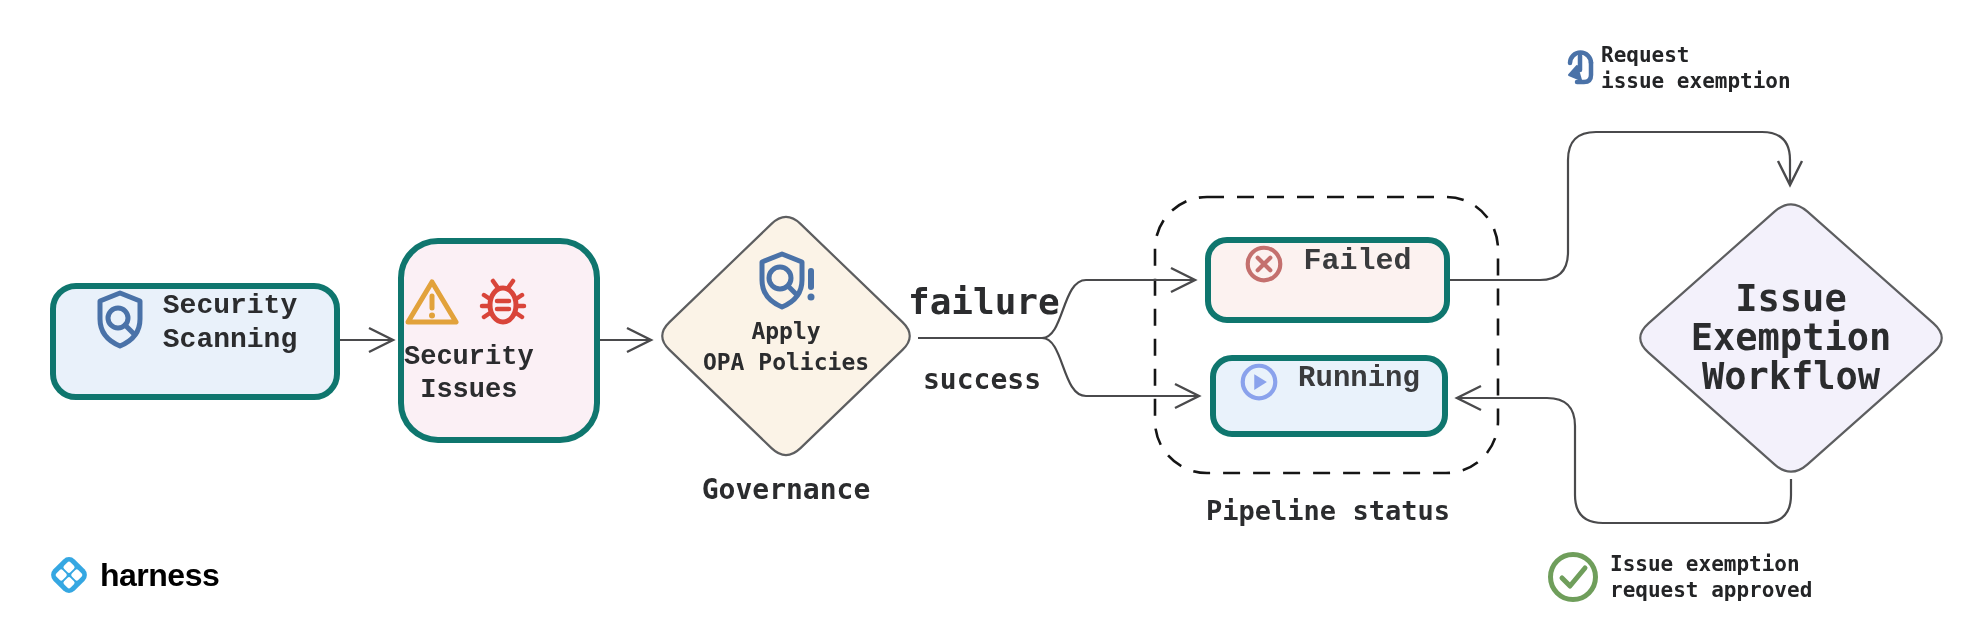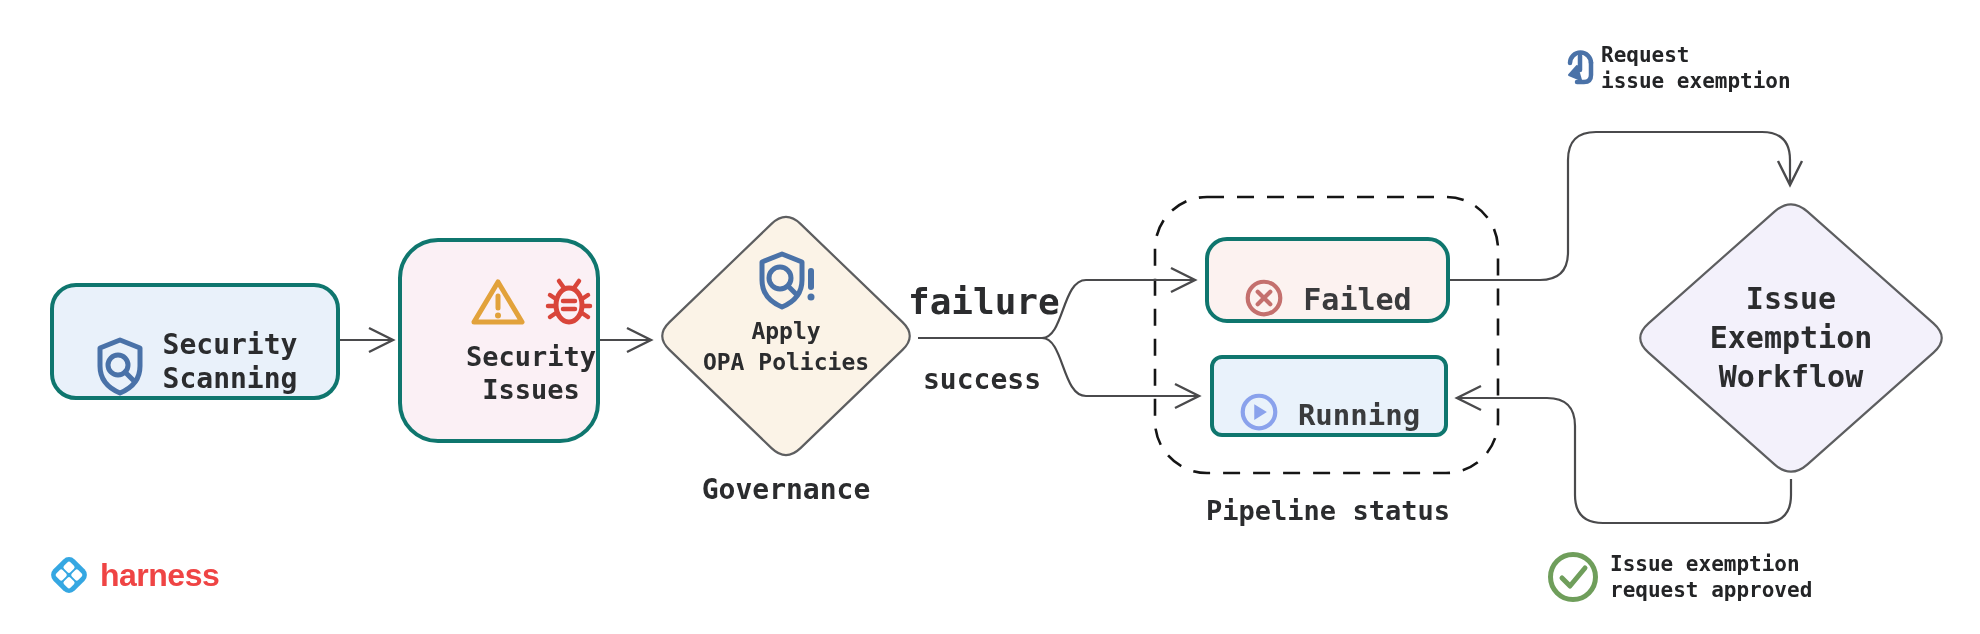--- a/index.html
+++ b/index.html
@@ -2,46 +2,46 @@
 <html><head>
 <meta charset="utf-8">
 <style>
   html,body{margin:0;padding:0;background:#ffffff;}
   .canvas{
     position:relative;width:1980px;height:634px;background:#ffffff;
     font-family:"DejaVu Sans Mono",monospace;color:#2b2c2e;overflow:hidden;
   }
   svg.layer{position:absolute;left:0;top:0;}
   .node{
-    position:absolute;display:flex;align-items:flex-end;justify-content:center;
-    box-sizing:border-box;border:4px solid #0f766e;
+    position:absolute;display:flex;align-items:flex-start;justify-content:center;
+    box-sizing:border-box;border:6px solid #0f766e;font-family:Liberation Mono, monospace;
   }
   .node .lbl{font-weight:bold;white-space:pre-line;line-height:1.22;}
   #node-scan{left:50px;top:283px;width:290px;height:117px;border-radius:26px;background:#e9f1fa;gap:16px;}
   #node-scan .lbl{font-size:28px;text-align:left;}
   #node-issues{left:398px;top:238px;width:202px;height:205px;border-radius:40px;background:#fbf0f5;flex-direction:column;}
   #node-issues .iconrow{display:flex;align-items:center;gap:16px;}
   #node-issues .lbl{font-size:27px;text-align:center;margin-top:12px;}
   #node-failed{left:1205px;top:237px;width:245px;height:86px;border-radius:22px;background:#fcf2f0;gap:18px;}
   #node-failed .lbl{font-size:30px;color:#3a3b3d;}
-  #node-running{left:1210px;top:355px;width:238px;height:82px;border-radius:12px;background:#e9f2fb;gap:18px;}
+  #node-running{left:1210px;top:355px;width:238px;height:82px;border-radius:22px;background:#e9f2fb;gap:18px;}
   #node-running .lbl{font-size:29px;color:#3a3b3d;}
   .floating{position:absolute;font-weight:bold;white-space:pre-line;}
   #opa-label{left:666px;top:316px;width:240px;text-align:center;font-size:23px;line-height:31px;}
   #governance-caption{left:661px;top:473px;width:250px;text-align:center;font-size:28px;}
   #failure-label{left:908px;top:281px;width:140px;text-align:center;font-size:36px;}
   #success-label{left:912px;top:363px;width:140px;text-align:center;font-size:28px;}
   #pipeline-caption{left:1203px;top:495px;width:250px;text-align:center;font-size:27px;}
-  #exemption-label{left:1671px;top:279px;width:240px;text-align:center;font-size:30px;line-height:39px;}
+  #exemption-label{left:1671px;top:279px;width:240px;text-align:center;font-size:37px;line-height:39px;}
   .annotation{position:absolute;display:flex;align-items:flex-start;gap:0;}
   .annotation .txt{font-weight:bold;font-size:21px;line-height:26px;white-space:pre-line;color:#232426;}
   #request-annotation{left:1559px;top:42px;}
   #approved-annotation{left:1546px;top:550px;align-items:center;gap:10px;}
   #brand{position:absolute;left:46px;top:552px;display:flex;align-items:center;gap:8px;}
-  #brand .word{font-family:"Liberation Sans",sans-serif;font-weight:bold;font-size:32px;color:#ef4444;letter-spacing:-0.5px;}
+  #brand .word{font-family:"Liberation Sans",sans-serif;font-weight:bold;font-size:32px;color:#000000;letter-spacing:-0.5px;}
 </style>
 </head>
 <body>
 
 <div class="canvas">
 
   <svg class="layer" width="1980" height="634" viewBox="0 0 1980 634">
     <defs>
       <marker id="arrow" markerUnits="userSpaceOnUse" markerWidth="34" markerHeight="30" refX="26" refY="14" orient="auto">
         <path d="M3,2 L27,14 L3,26" fill="none" stroke="#4a4a4c" stroke-width="2.4"></path>

